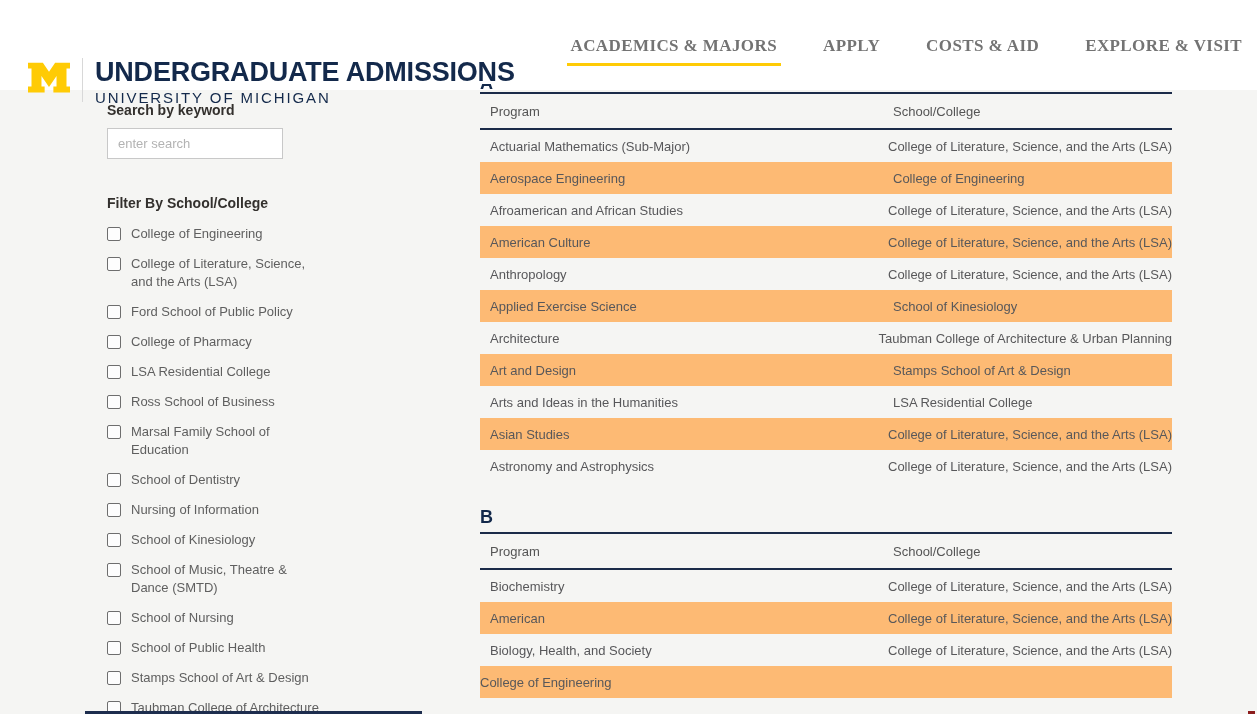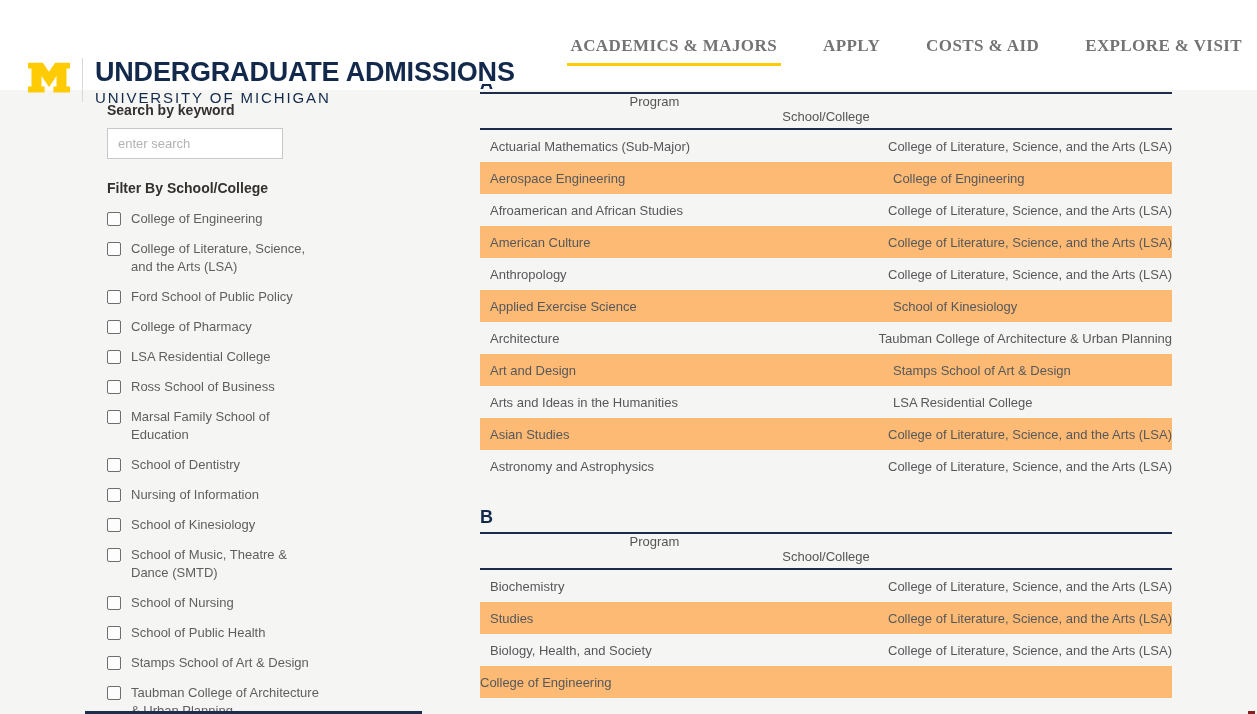--- a/index.html
+++ b/index.html
@@ -19,34 +19,34 @@
   .brand-sub{font-size:15px;font-weight:normal;color:#13294b;letter-spacing:1.9px;margin-top:3px;}
   .main-nav{position:absolute;top:36px;right:15px;display:flex;gap:46px;align-items:flex-start;}
   .nav-item{font-size:17px;font-weight:bold;color:#737373;letter-spacing:0.4px;padding-bottom:10px;cursor:pointer;white-space:nowrap;font-family:Liberation Serif, serif;}
   .nav-item.active{border-bottom:3px solid #ffcb05;padding-bottom:7px;padding-left:4px;padding-right:4px;margin-left:-4px;margin-right:-4px;}
   
   .sidebar{position:absolute;left:107px;top:102px;width:218px;}
   .side-heading{font-size:14px;font-weight:bold;color:#33302d;margin:0 0 10px 0;}
   .search-input{width:176px;height:31px;box-sizing:border-box;border:1px solid #c8c8c8;background:#fff;
     font-family:"Liberation Sans", sans-serif;font-size:13px;color:#444;padding:0 10px;outline:none;}
   .search-input::placeholder{color:#b3b3b3;}
-  .filter-heading{margin-top:21px;}
+  .filter-heading{margin-top:36px;}
   .filter-list{margin-top:14px;}
   .filter-item{display:flex;gap:10px;margin-bottom:12px;cursor:pointer;}
   .filter-item input{appearance:none;-webkit-appearance:none;width:14px;height:14px;border:1px solid #6e6e6e;
     border-radius:2px;background:#fdfdfd;margin:2px 0 0 0;flex:none;cursor:pointer;}
   .filter-label{font-size:13px;color:#5f5f5f;line-height:18px;max-width:192px;}
   
   .content{position:absolute;left:480px;top:84px;width:692px;}
   .letter{line-height:30px;}
   .letter span{display:block;font-size:18px;font-weight:bold;color:#13294b;line-height:30px;}
   .letter.clipped{height:8px;overflow:hidden;}
   .letter.clipped span{margin-top:-16px;}
   .ptable{border-top:2px solid #1b2b49;}
-  .thead{display:flex;height:34px;align-items:center;border-bottom:2px solid #1b2b49;flex-direction:column;}
+  .thead{display:flex;height:34px;align-items:center;border-bottom:2px solid #1b2b49;}
   .thead .cell{color:#555;font-size:13px;}
   .row{display:flex;height:32px;align-items:center;}
   .row.alt{background:#fdba74;justify-content:flex-end;}
   .cell{box-sizing:border-box;}
   .cell-program{width:413px;padding-left:10px;font-size:13px;color:#58585a;white-space:nowrap;}
   .cell-school{flex:1;font-size:13px;color:#58585a;white-space:nowrap;}
   .row .cell-program{color:#57575a;}
   .section-b{margin-top:20px;}
   
   .footer-sliver{position:absolute;left:85px;bottom:0;width:337px;height:3px;background:#1d2d4e;}
@@ -205,21 +205,21 @@
       <div class="ptable">
         <div class="thead">
           <div class="cell cell-program">Program</div>
           <div class="cell cell-school">School/College</div>
         </div>
         <div class="row">
           <div class="cell cell-program">Biochemistry</div>
           <div class="cell cell-school">College of Literature, Science, and the Arts (LSA)</div>
         </div>
         <div class="row alt">
-          <div class="cell cell-program">Studies</div>
+          <div class="cell cell-program">American</div>
           <div class="cell cell-school">College of Literature, Science, and the Arts (LSA)</div>
         </div>
         <div class="row">
           <div class="cell cell-program">Biology, Health, and Society</div>
           <div class="cell cell-school">College of Literature, Science, and the Arts (LSA)</div>
         </div>
         <div class="row alt">
           <div class="cell cell-school">College of Engineering</div>
         </div>
       </div>

